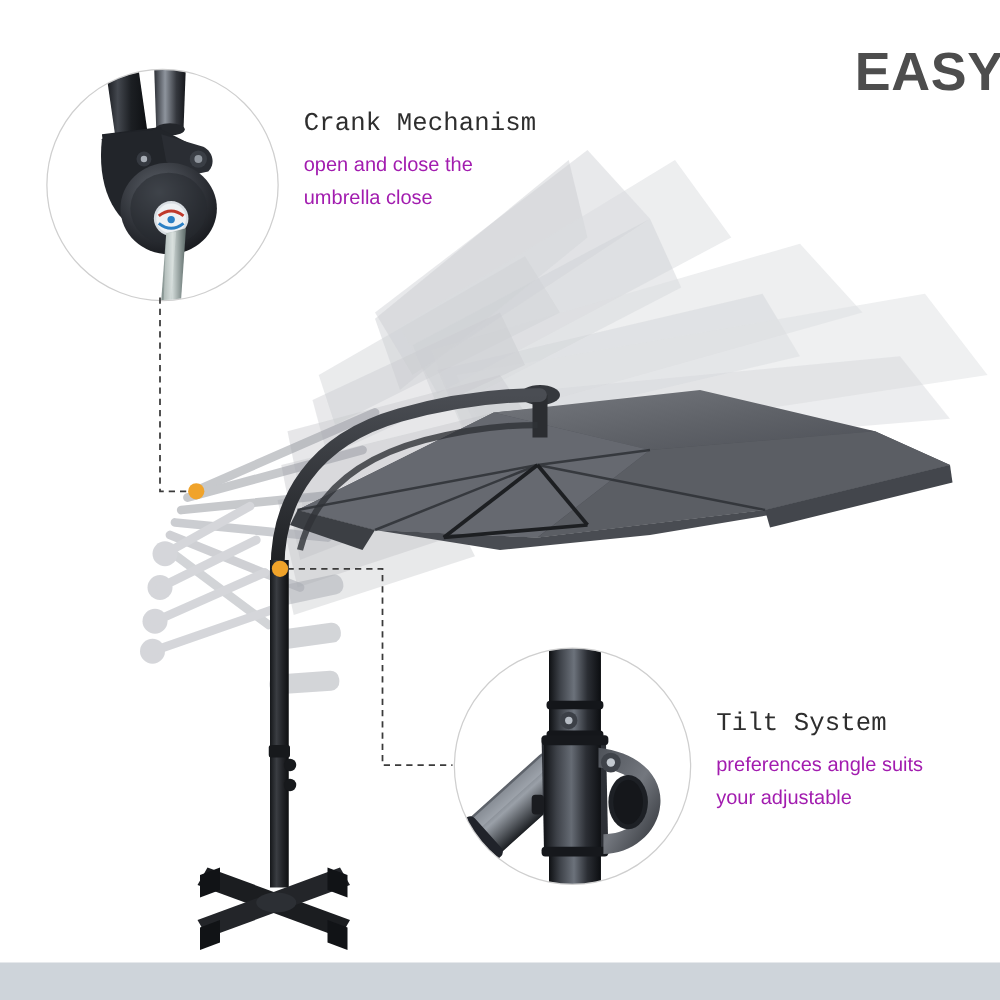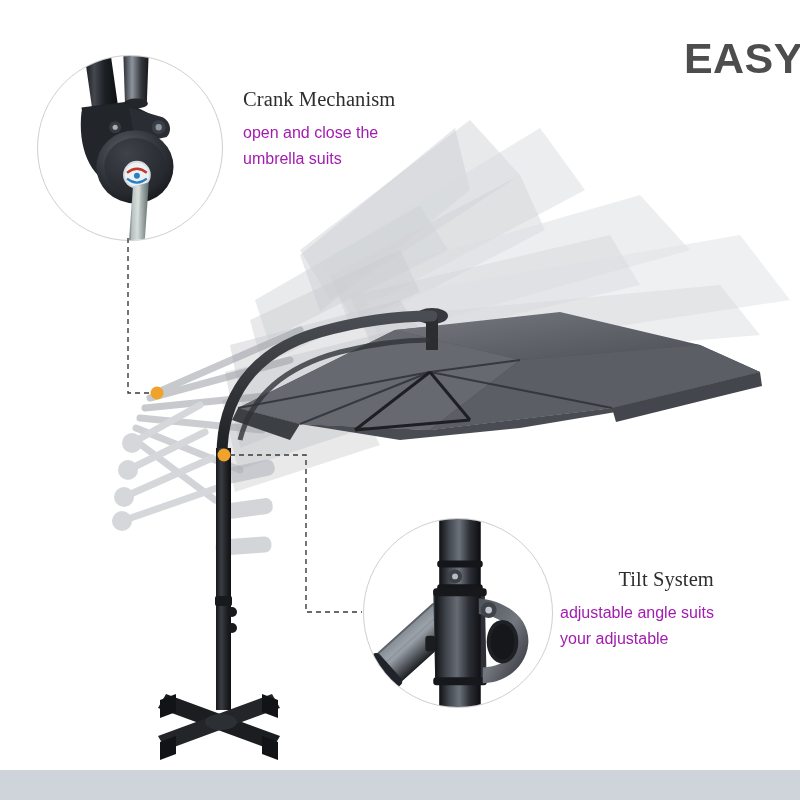--- a/index.html
+++ b/index.html
@@ -34,38 +34,37 @@
     font-family: "Liberation Sans", sans-serif;
     font-weight: bold;
     font-size: 43px;
     letter-spacing: 0.5px;
     color: #4d4d4d;
   }
 
   
   .feature-text { position: absolute; z-index: 40; }
   .feature-title {
-    font-family: Liberation Serif, serif;
+    font-family: Liberation Mono, monospace;
     font-size: 20.5px;
     font-weight: normal;
     color: #2e2e2e;
     letter-spacing: .1px;
     white-space: nowrap;
-    text-align: right;
   }
   .feature-desc {
     font-family: "Liberation Sans", sans-serif;
     font-size: 16px;
     color: #a21caf;
     line-height: 1.62;
     margin-top: 9px;
     white-space: nowrap;
   }
   #crank-text { left: 243px; top: 88px; }
-  #tilt-text  { left: 560px; top: 568px; }
+  #tilt-text  { left: 573px; top: 568px; }
 
   
   .callout {
     position: absolute;
     border-radius: 50%;
     border: 1px solid #cfcfcf;
     box-sizing: border-box;
     overflow: hidden;
     background: #ffffff;
     z-index: 30;
@@ -362,27 +361,27 @@
   </div>
 
   <div id="headline">
     <span class="hl-line">EASY</span>
   </div>
 
   <div class="feature-text" id="crank-text">
     <div class="feature-title">Crank Mechanism</div>
     <div class="feature-desc">
       <div>open and close the</div>
-      <div>umbrella  suits</div>
+      <div>umbrella  close</div>
     </div>
   </div>
 
   <div class="feature-text" id="tilt-text">
     <div class="feature-title">Tilt System</div>
     <div class="feature-desc">
-      <div>adjustable angle suits</div>
+      <div>preferences angle suits</div>
       <div>your adjustable</div>
     </div>
   </div>
 
   <div id="bottom-band"></div>
 
 </div>
 
 </body></html>

